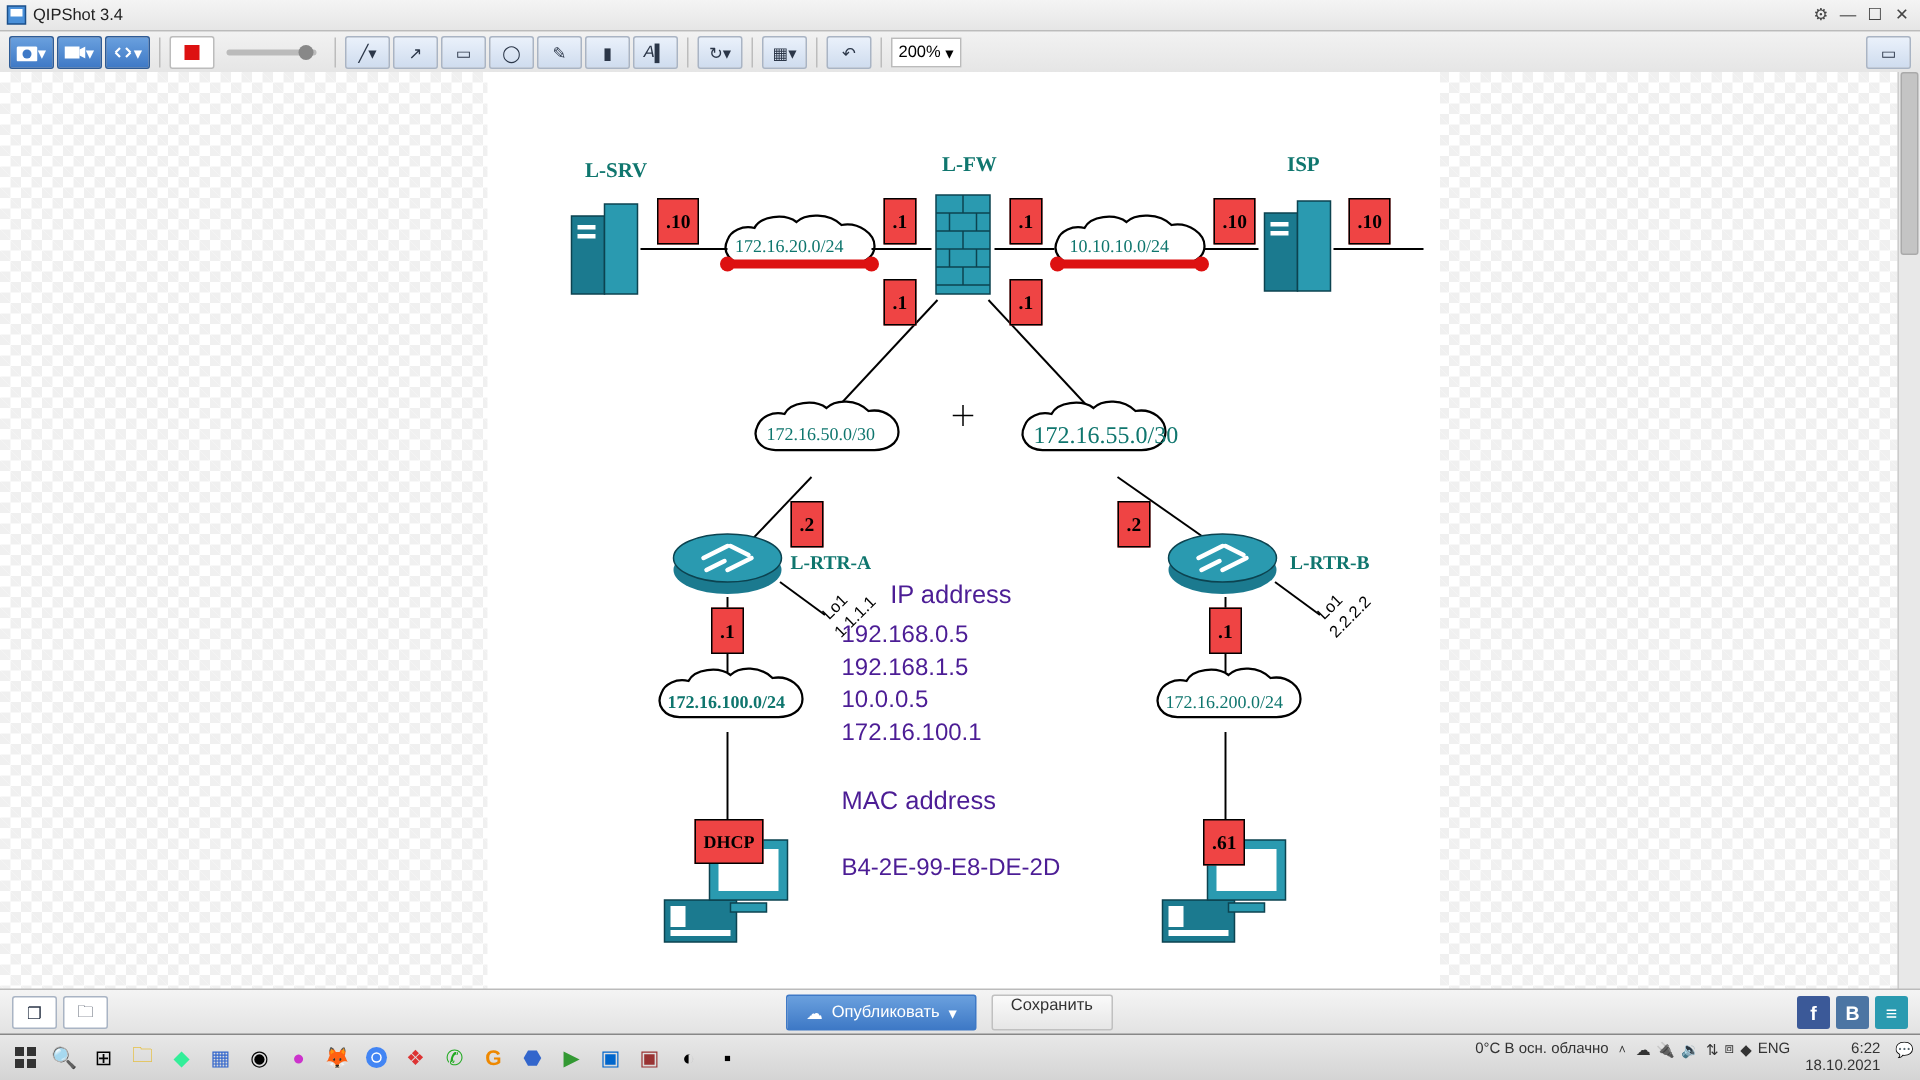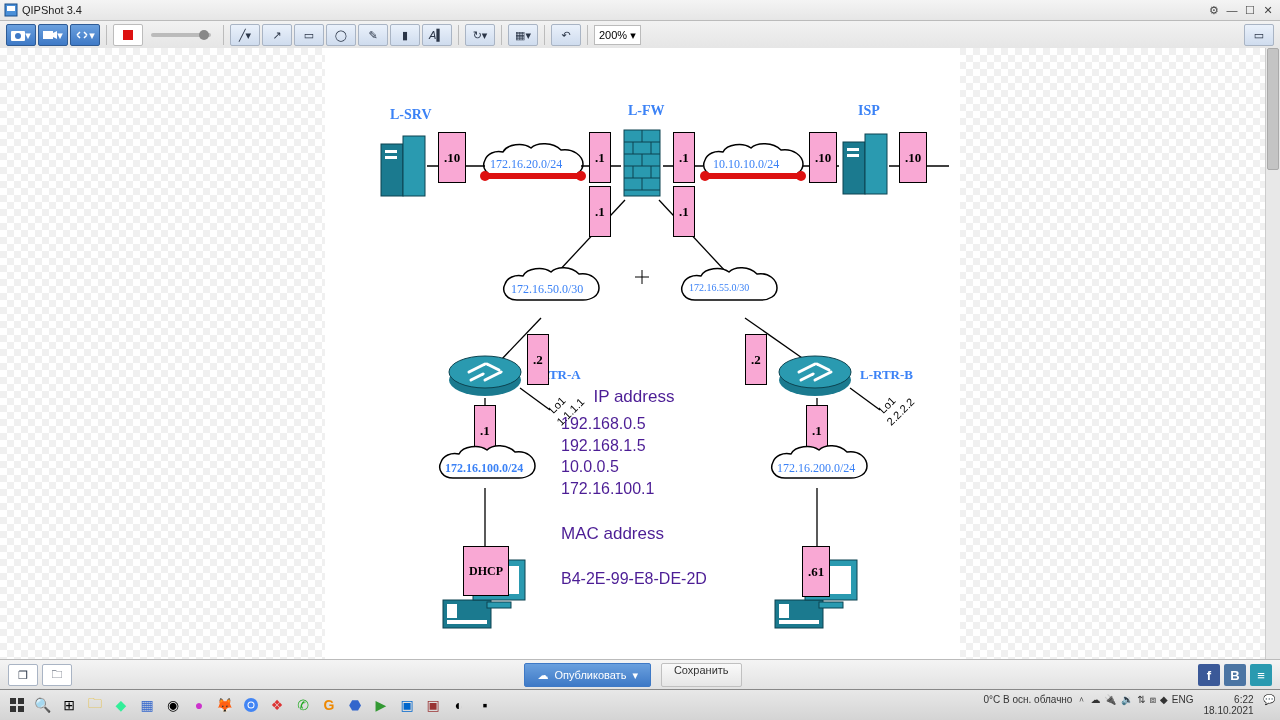--- a/index.html
+++ b/index.html
@@ -13,22 +13,22 @@
 .tbtn.red{background:#fff;border-color:#bcbcbc}
 .sep{width:1px;height:20px;background:#bcbcbc;margin:0 4px}
 .slider{width:60px;height:4px;background:#bbb;border-radius:2px;position:relative;margin:0 6px}
 .slider .knob{position:absolute;width:10px;height:10px;border-radius:50%;background:#888;top:-3px}
 .zoombox{height:18px;border:1px solid #bbb;background:#fff;padding:0 4px;display:flex;align-items:center;font-size:11px}
 .canvas-area{position:absolute;top:48px;left:0;right:14px;bottom:60px;background:#fff;background-image:linear-gradient(45deg,#f0f0f0 25%,transparent 25%,transparent 75%,#f0f0f0 75%),linear-gradient(45deg,#f0f0f0 25%,transparent 25%,transparent 75%,#f0f0f0 75%);background-size:14px 14px;background-position:0 0,7px 7px}
 .vscroll{position:absolute;top:48px;right:0;width:14px;bottom:60px;background:#e8e8e8;border-left:1px solid #ccc}
 .vscroll .thumb{position:absolute;left:1px;right:1px;top:0;height:120px;background:#c4c4c4;border:1px solid #aaa;border-radius:2px}
 .page{position:absolute;left:325px;top:0;width:635px;height:100%;background:#fff}
 .page>*{position:absolute}
-.lbl{font:14px/1 'Times New Roman',serif;font-weight:bold;color:#3b82f6}
-.box{border:1.5px solid #000;background:#f9a8d4;font:bold 13px/1 'Times New Roman',serif;padding:18px 5px;color:#000}
+.lbl{font:14px/1 'Times New Roman',serif;font-weight:bold;color:#0f766e}
+.box{border:1.5px solid #000;background:#ef4444;font:bold 13px/1 'Times New Roman',serif;padding:8px 5px;color:#000}
 .cloud{stroke:#000;stroke-width:1.5;fill:#fff}
 .infotext{font:16px/1.35 Arial,sans-serif;color:#4c1d95}
 .infotext .h{font-size:17px;margin-bottom:4px}
 .lo{font:11px/1 Arial;color:#000;transform:rotate(-45deg);transform-origin:left top}
 .bottombar{position:absolute;left:0;right:0;bottom:30px;height:30px;background:linear-gradient(#f4f4f4,#e2e2e2);border-top:1px solid #bbb;display:flex;align-items:center;padding:0 8px}
 .bigbtn{height:22px;padding:0 12px;border:1px solid #3e79c6;background:linear-gradient(#6aa0de,#3e79c6);color:#fff;border-radius:2px;display:flex;align-items:center;gap:6px;cursor:pointer}
 .plainbtn{height:22px;padding:0 12px;border:1px solid #c0c0c0;background:linear-gradient(#fafafa,#e6e6e6);color:#333;border-radius:2px;display:flex;align-items:flex-start;margin-left:10px;cursor:pointer}
 .social{width:22px;height:22px;border-radius:2px;color:#fff;font-weight:bold;font-size:13px;display:flex;align-items:center;justify-content:center;margin-left:4px;cursor:pointer}
 .taskbar{position:absolute;left:0;right:0;bottom:0;height:30px;background:linear-gradient(#e8e8e8,#d4d4d4);border-top:1px solid #888;display:flex;align-items:center;padding:0 4px}
 .taskbar .ticon{width:22px;height:22px;margin:0 2px;display:flex;align-items:center;justify-content:center;font-size:14px;cursor:pointer}
@@ -182,21 +182,21 @@
     <div class="box" style="left:484px;top:84px">.10</div>
     <div class="box" style="left:574px;top:84px">.10</div>
 
     <svg style="left:172px;top:218px" width="106" height="48">
         <path class="cloud" d="M20 34c-10 0-16-8-12-16 2-6 10-10 18-8 4-8 20-10 28-4 6-6 20-6 28 2 12-2 20 6 20 14 0 8-8 12-16 12H20z"></path>
       </svg>
     <span class="lbl" style="left:186px;top:235px;font-weight:400;font-size:12px">172.16.50.0/30</span>
     <svg style="left:350px;top:218px" width="106" height="48">
         <path class="cloud" d="M20 34c-10 0-16-8-12-16 2-6 10-10 18-8 4-8 20-10 28-4 6-6 20-6 28 2 12-2 20 6 20 14 0 8-8 12-16 12H20z"></path>
       </svg>
-    <span class="lbl" style="left:364px;top:235px;font-weight:400;font-size:10px">172.16.55.0/30</span>
+    <span class="lbl" style="left:364px;top:235px;font-weight:400;font-size:16px">172.16.55.0/30</span>
 
     <svg style="left:310px;top:222px" width="14" height="14">
         <g stroke="#000" stroke-width="1">
           <line x1="7" y1="0" x2="7" y2="14"></line>
           <line x1="0" y1="7" x2="14" y2="7"></line>
         </g>
       </svg>
 
     <svg style="left:120px;top:302px" width="80" height="52">
         <ellipse cx="40" cy="30" rx="36" ry="16" fill="#1b7a8f"></ellipse>

